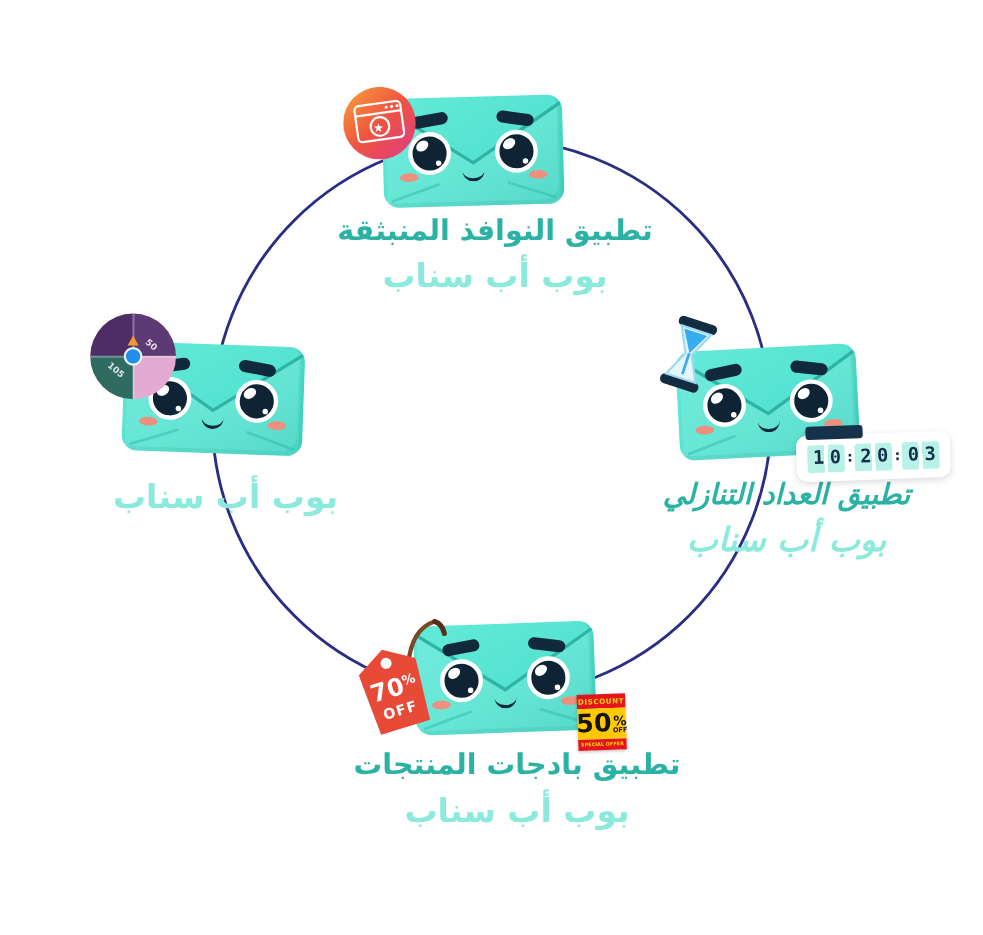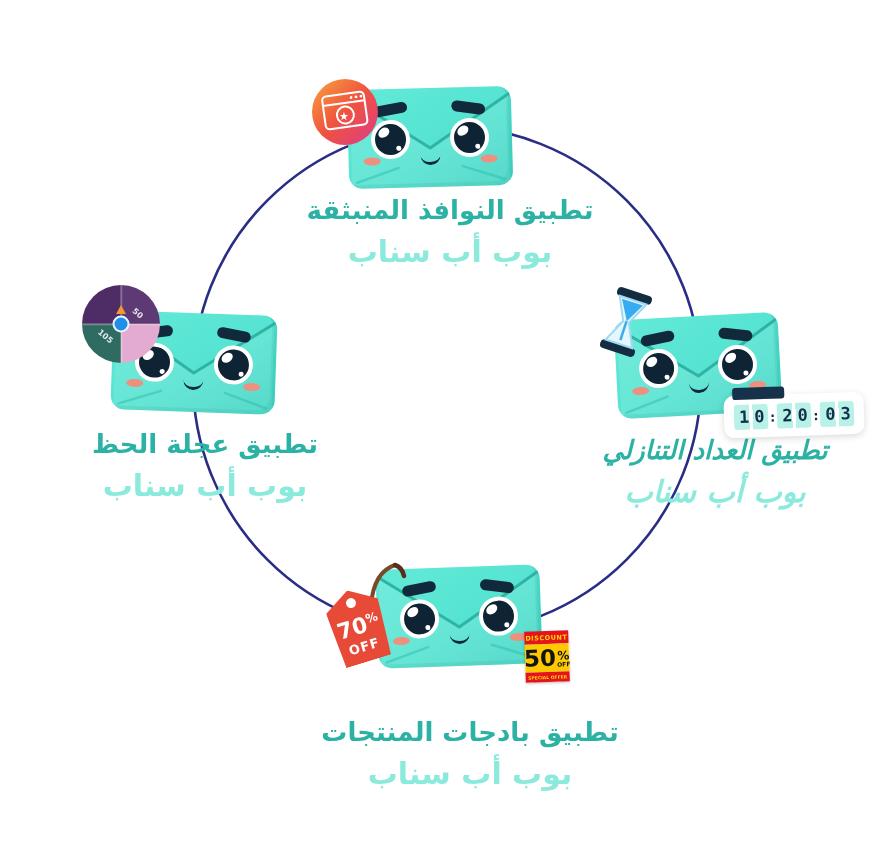--- a/index.html
+++ b/index.html
@@ -223,21 +223,21 @@
       <div class="disc-mid">
         <span class="d-val">50</span>
         <span class="d-side">
           <b>%</b>
           <i>OFF</i>
         </span>
       </div>
       <div class="disc-bot">SPECIAL OFFER</div>
     </div>
   </div>
-  <div class="app-label" style="left:310px;top:680px;width:320px;margin-top:36px;">
+  <div class="app-label" style="left:310px;top:680px;width:320px;">
     <div class="l1">تطبيق بادجات المنتجات</div>
     <div class="l2">بوب أب سناب</div>
   </div>
 
   <div class="app" style="left:112px;top:313px;">
     <div class="env" style="transform:rotate(2deg);">
       <svg class="flap" width="164" height="99" viewBox="0 0 164 99">
         <path d="M3 8 L82 60 L161 8 L161 99 L3 99 Z" fill="rgba(255,255,255,0.10)"></path>
         <path d="M3 8 L82 60 L161 8" fill="none" stroke="#2eb3a4" stroke-width="3" stroke-linecap="round"></path>
         <path d="M8 93 L50 79" stroke="#2fbcab" stroke-width="2.5" opacity=".5" stroke-linecap="round"></path>
@@ -260,17 +260,16 @@
     <div class="wheel">
       <i class="cross-v"></i>
         <i class="cross-h"></i>
       <span class="wl wl1">50</span>
       <span class="wl wl2">105</span>
       <i class="pointer"></i>
       <i class="hub"></i>
     </div>
   </div>
   <div class="app-label" style="left:75px;top:428px;width:260px;">
-    <div class="l1">تطبيق عجلة الحظ</div>
     <div class="l2">بوب أب سناب</div>
   </div>
 
 </div>
 
 </body></html>

